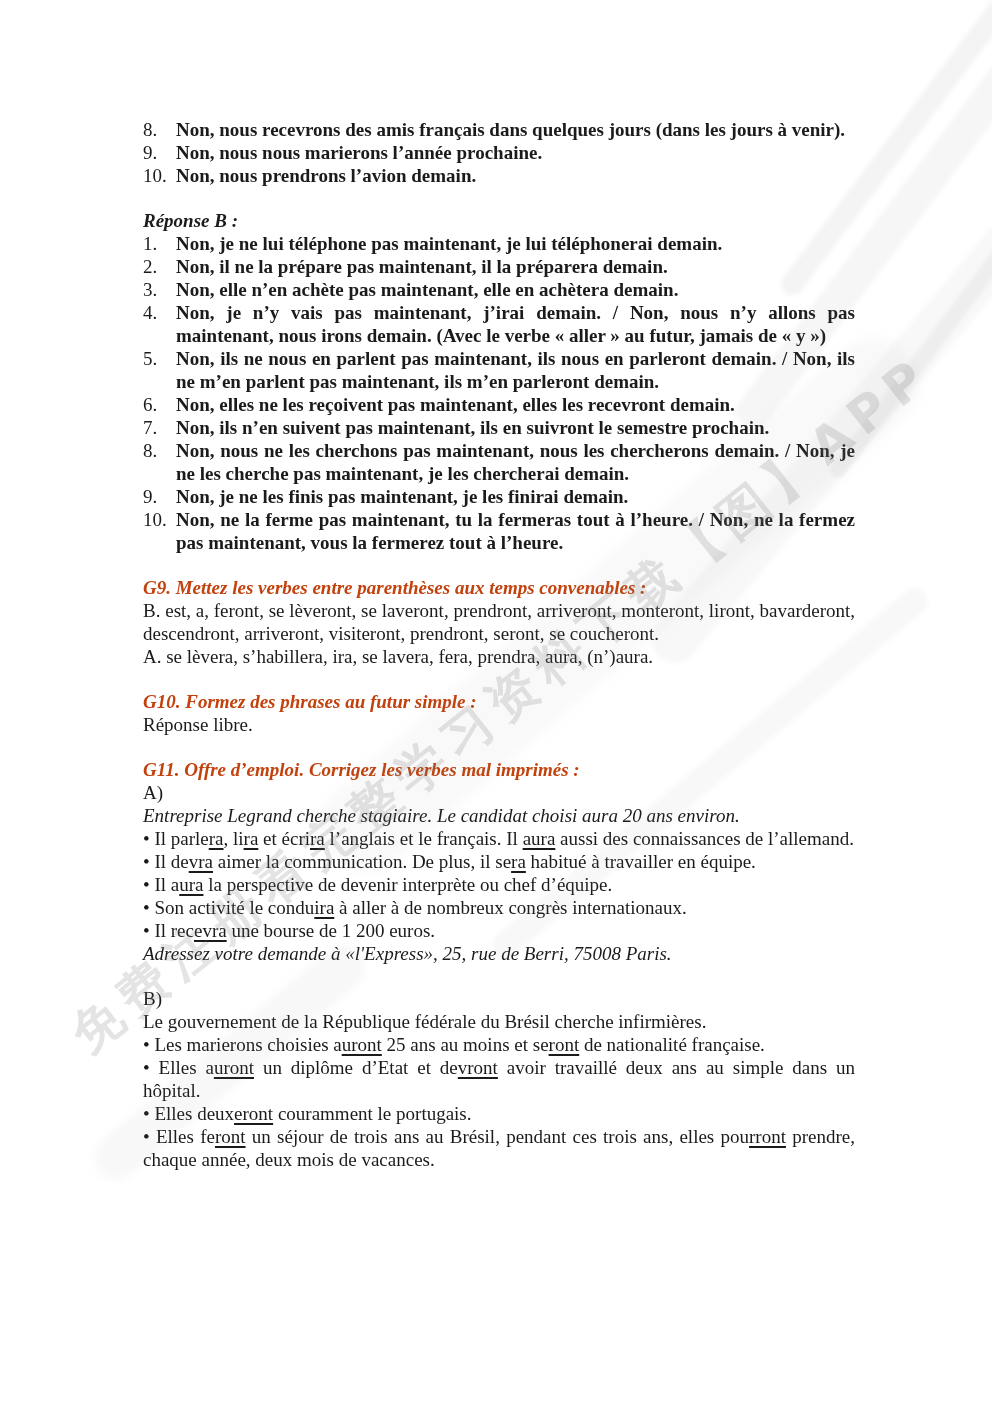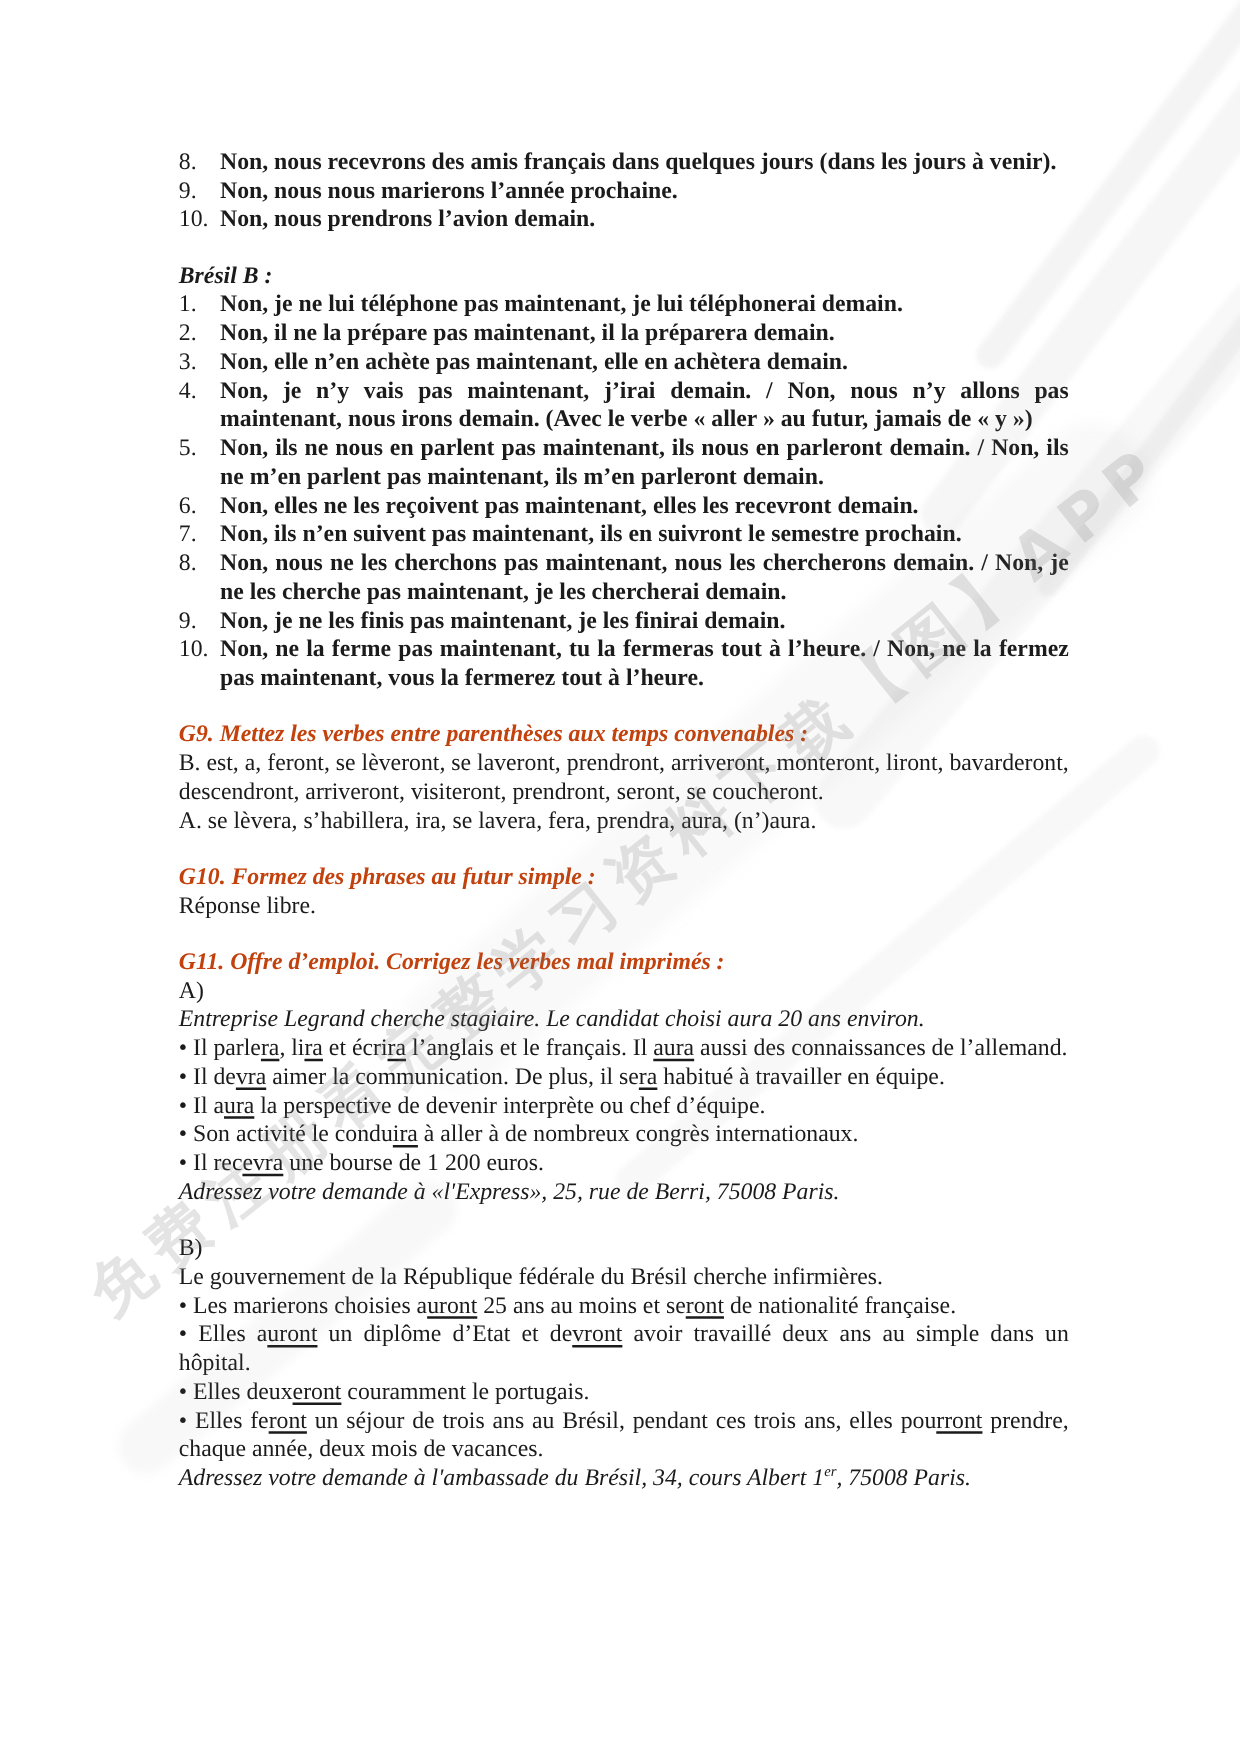--- a/index.html
+++ b/index.html
@@ -75,21 +75,21 @@
       </div>
       <div class="blk item">
         <span class="num">9.</span>
         <div class="txt"><span>Non, nous nous marierons l’année prochaine.</span></div>
       </div>
       <div class="blk item">
         <span class="num">10.</span>
         <div class="txt"><span>Non, nous prendrons l’avion demain.</span></div>
       </div>
       <div class="sp"></div>
-      <div class="blk label"><span>Brésil B :</span></div>
+      <div class="blk label"><span>Réponse B :</span></div>
       <div class="blk item">
         <span class="num">1.</span>
         <div class="txt"><span>Non, je ne lui téléphone pas maintenant, je lui téléphonerai demain.</span></div>
       </div>
       <div class="blk item">
         <span class="num">2.</span>
         <div class="txt"><span>Non, il ne la prépare pas maintenant, il la préparera demain.</span></div>
       </div>
       <div class="blk item">
         <span class="num">3.</span>
@@ -140,15 +140,14 @@
       <div class="blk para"><span>• Son activité le condu</span><span class="seg-u">ira</span><span> à aller à de nombreux congrès internationaux.</span></div>
       <div class="blk para"><span>• Il rec</span><span class="seg-u">evra</span><span> une bourse de 1 200 euros.</span></div>
       <div class="blk para italic"><span>Adressez votre demande à «l'Express», 25, rue de Berri, 75008 Paris.</span></div>
       <div class="sp"></div>
       <div class="blk para"><span>B)</span></div>
       <div class="blk para"><span>Le gouvernement de la République fédérale du Brésil cherche infirmières.</span></div>
       <div class="blk para justify"><span>• Les marierons choisies a</span><span class="seg-u">uront</span><span> 25 ans au moins et se</span><span class="seg-u">ront</span><span> de nationalité française.</span></div>
       <div class="blk para justify"><span>• Elles a</span><span class="seg-u">uront</span><span> un diplôme d’Etat et de</span><span class="seg-u">vront</span><span> avoir travaillé deux ans au simple dans un hôpital.</span></div>
       <div class="blk para"><span>• Elles deux</span><span class="seg-u">eront</span><span> couramment le portugais.</span></div>
       <div class="blk para justify"><span>• Elles fe</span><span class="seg-u">ront</span><span> un séjour de trois ans au Brésil, pendant ces trois ans, elles pou</span><span class="seg-u">rront</span><span> prendre, chaque année, deux mois de vacances.</span></div>
-      <div class="blk para italic"><span>Adressez votre demande à l'ambassade du Brésil, 34, cours Albert 1</span><span class="seg-sup">er</span><span>, 75008 Paris.</span></div>
     </div>
 </div>
 
 </body></html>

